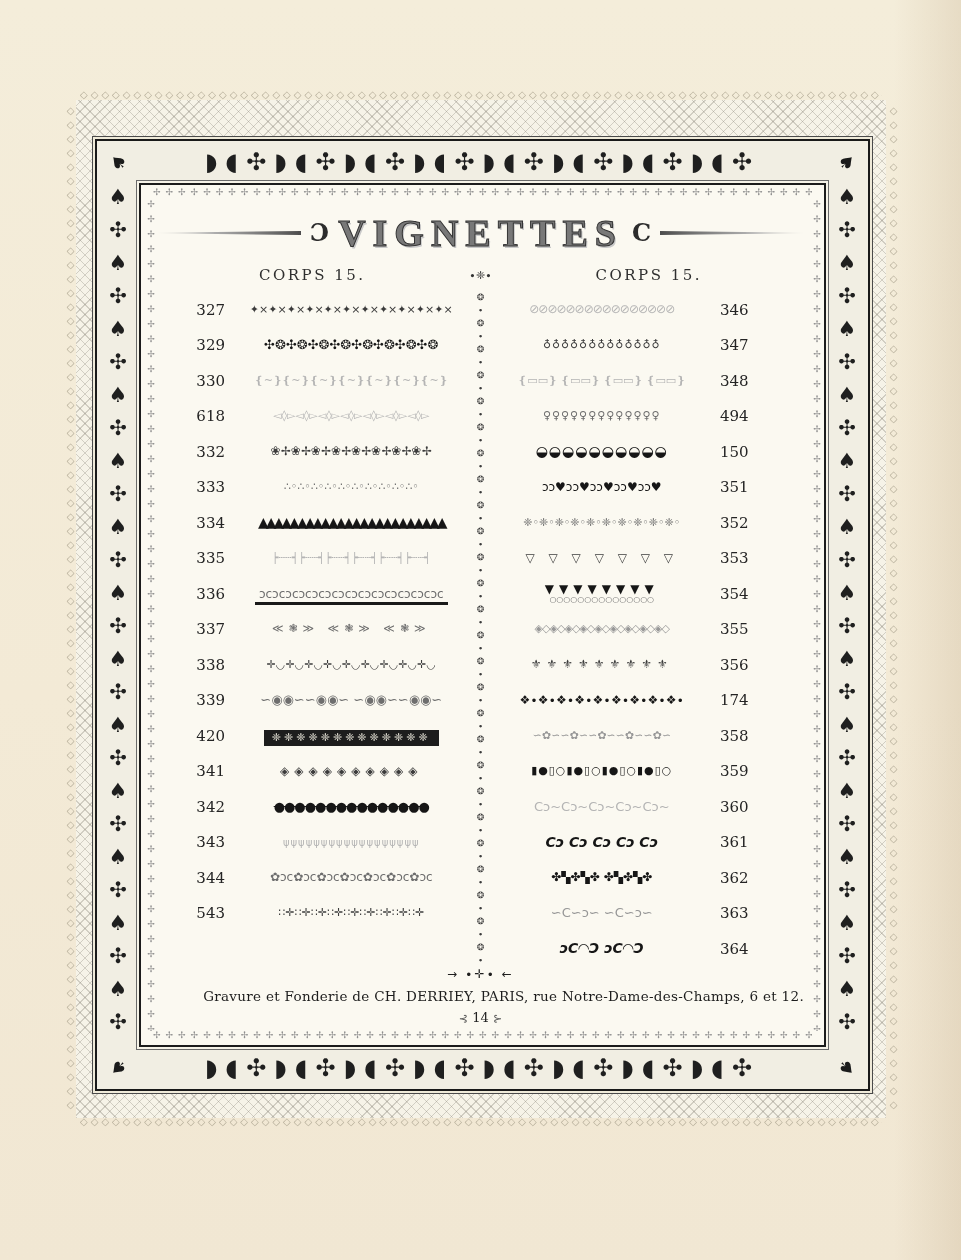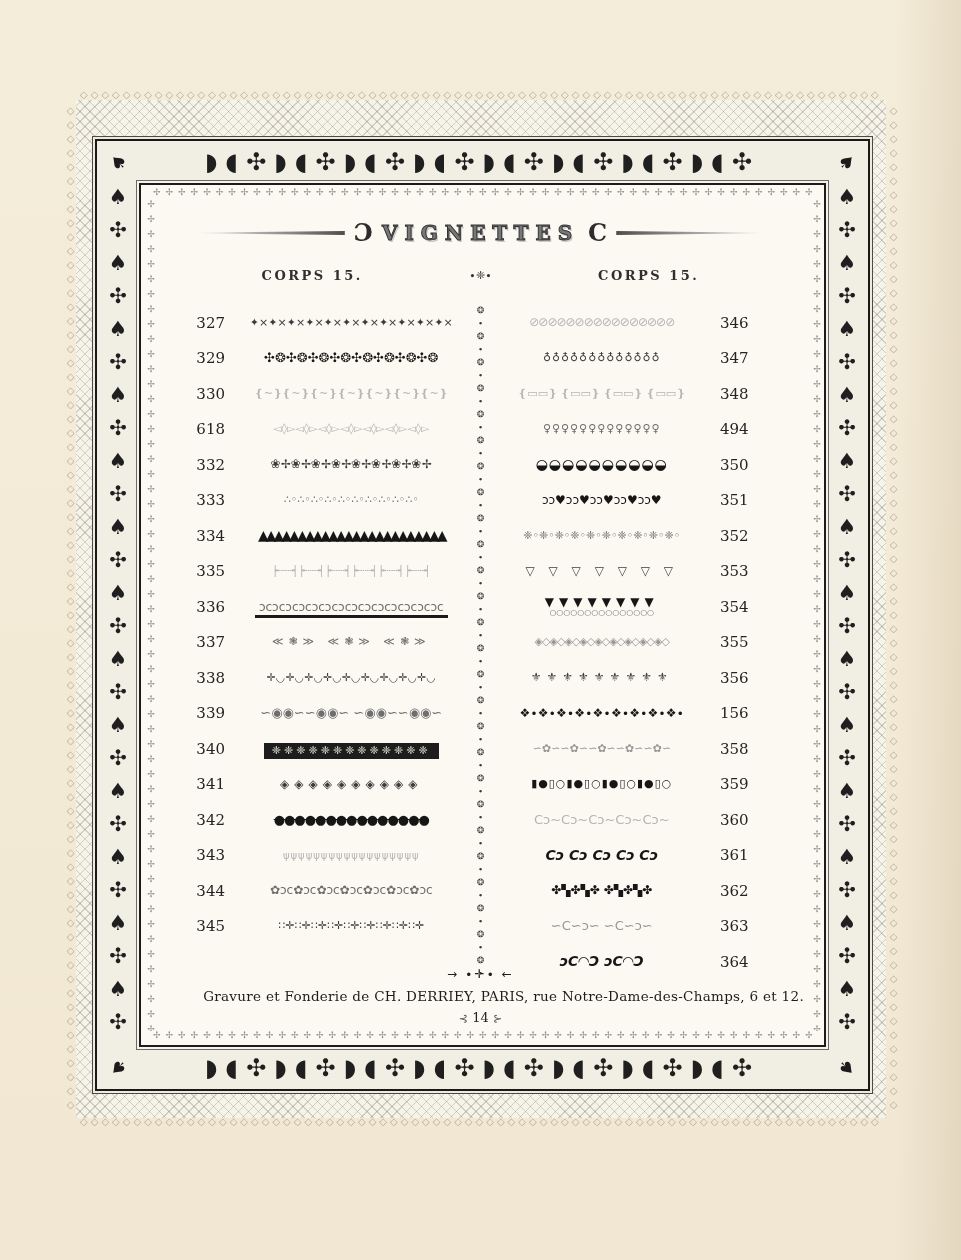--- a/index.html
+++ b/index.html
@@ -42,26 +42,26 @@
   .fleur-bottom{bottom:47px;left:56px;right:56px;height:11px;font-size:9px;letter-spacing:5px;text-align:center;}
   .fleur-left,.fleur-right{top:58px;bottom:58px;width:11px;font-size:9px;letter-spacing:5px;writing-mode:vertical-rl;text-orientation:upright;text-align:center;}
   .fleur-left{left:47px;} .fleur-right{right:47px;}
   
   .content{position:absolute;left:157px;top:201px;width:647px;height:824px;}
   .title-row{display:flex;align-items:center;justify-content:center;gap:9px;margin-top:12px;height:40px;}
   .flourish{height:4px;width:148px;}
   .flourish-l{background:linear-gradient(to right, rgba(0,0,0,0), #b5b5b5 35%, #4d4d4d);clip-path:polygon(0 45%,100% 0,100% 100%,0 55%);}
   .flourish-r{background:linear-gradient(to left, rgba(0,0,0,0), #b5b5b5 35%, #4d4d4d);clip-path:polygon(100% 45%,0 0,0 100%,100% 55%);}
   .title-bracket{font-size:24px;font-weight:bold;color:#2c2c2c;line-height:1;}
-  .page-title{font-size:20px;font-weight:bold;letter-spacing:7px;color:#787878;
-    -webkit-text-stroke:1px #343434;text-shadow:1.5px 1.5px 0 #c9c9c9;line-height:1;}
+  .page-title{font-size:38px;font-weight:bold;letter-spacing:7px;color:#787878;
+    -webkit-text-stroke:1px #343434;text-shadow:1.5px 1.5px 0 #c9c9c9;line-height:1;font-family:Liberation Serif, serif;}
   .headers{display:grid;grid-template-columns:1fr 26px 1fr;margin-top:10px;height:24px;align-items:center;}
-  .corps{font-size:13px;font-weight:bold;letter-spacing:2.5px;color:#2f2f2f;text-align:center;}
+  .corps{font-size:15px;font-weight:normal;letter-spacing:2.5px;color:#2f2f2f;text-align:center;}
   .divider-finial{font-size:11px;color:#333;text-align:center;font-family:"DejaVu Sans",sans-serif;}
-  .cols{display:grid;grid-template-columns:1fr 26px 1fr;margin-top:18px;height:676px;}
+  .cols{display:grid;grid-template-columns:1fr 26px 1fr;margin-top:5px;height:676px;}
   .col{display:flex;flex-direction:column;}
   .col-left{padding-left:34px;}
   .col-right{padding-right:50px;}
   .divider-cell{display:flex;justify-content:center;overflow:hidden;}
   .divider-chain{writing-mode:vertical-rl;text-orientation:upright;font-size:9px;letter-spacing:3px;color:#3a3a3a;font-family:"DejaVu Sans",sans-serif;overflow:hidden;}
   .row{height:35.5px;display:flex;align-items:center;gap:10px;}
   .num{width:34px;font-size:15px;color:#242424;flex:0 0 auto;}
   .row-left .num{text-align:right;}
   .row-right .num{text-align:left;order:2;}
   .row-right .sample{order:1;}
@@ -205,21 +205,21 @@
   </div>
 
   <div class="row row-left">
     <div class="num">339</div>
     <div class="sample">
               <div class="pline g13 gray">∽◉◉∽∽◉◉∽  ∽◉◉∽∽◉◉∽  </div>
             </div>
   </div>
 
   <div class="row row-left">
-    <div class="num">340</div>
+    <div class="num">420</div>
     <div class="sample"><div class="pline g11 panel">❈❈❈❈❈❈❈❈❈❈❈❈❈</div></div>
   </div>
 
   <div class="row row-left">
     <div class="num">341</div>
     <div class="sample">
               <div class="pline g12 mid wide">◈◈◈◈◈◈◈◈◈◈</div>
             </div>
   </div>
 
@@ -238,21 +238,21 @@
   </div>
 
   <div class="row row-left">
     <div class="num">344</div>
     <div class="sample">
               <div class="pline g12 gray">✿ɔc✿ɔc✿ɔc✿ɔc✿ɔc✿ɔc✿ɔc</div>
             </div>
   </div>
 
   <div class="row row-left">
-    <div class="num">345</div>
+    <div class="num">543</div>
     <div class="sample">
               <div class="pline g11 mid">∷✛∷✛∷✛∷✛∷✛∷✛∷✛∷✛∷✛</div>
             </div>
   </div>
 </div>
       <div class="divider-cell">
         <div class="divider-chain">❂∙❂∙❂∙❂∙❂∙❂∙❂∙❂∙❂∙❂∙❂∙❂∙❂∙❂∙❂∙❂∙❂∙❂∙❂∙❂∙❂∙❂∙❂∙❂∙❂∙❂∙❂∙❂∙❂∙❂∙❂∙❂∙❂∙❂∙❂∙❂∙</div>
       </div>
       <div class="col col-right" id="col-right">
   <div class="row row-right">
@@ -277,21 +277,21 @@
   </div>
 
   <div class="row row-right">
     <div class="num">494</div>
     <div class="sample">
               <div class="pline g11 gray ls1">♀♀♀♀♀♀♀♀♀♀♀♀♀</div>
             </div>
   </div>
 
   <div class="row row-right">
-    <div class="num">350</div>
+    <div class="num">150</div>
     <div class="sample">
               <div class="pline g14 dark ls1">◒◒◒◒◒◒◒◒◒◒</div>
             </div>
   </div>
 
   <div class="row row-right">
     <div class="num">351</div>
     <div class="sample">
               <div class="pline g12 dark">ɔɔ♥ɔɔ♥ɔɔ♥ɔɔ♥ɔɔ♥</div>
             </div>
@@ -327,21 +327,21 @@
   </div>
 
   <div class="row row-right">
     <div class="num">356</div>
     <div class="sample">
               <div class="pline g12 mid wide">⚜⚜⚜⚜⚜⚜⚜⚜⚜</div>
             </div>
   </div>
 
   <div class="row row-right">
-    <div class="num">156</div>
+    <div class="num">174</div>
     <div class="sample">
               <div class="pline g12 dark">❖∙❖∙❖∙❖∙❖∙❖∙❖∙❖∙❖∙</div>
             </div>
   </div>
 
   <div class="row row-right">
     <div class="num">358</div>
     <div class="sample">
               <div class="pline g11 light">∽✿∽∽✿∽∽✿∽∽✿∽∽✿∽</div>
             </div>

